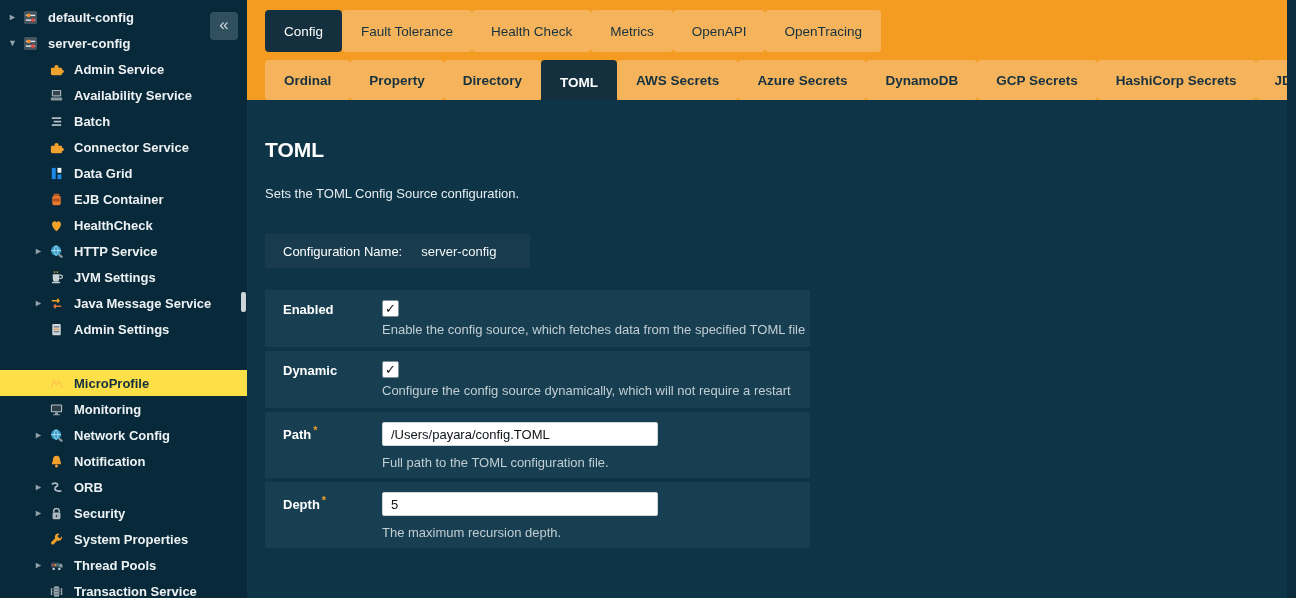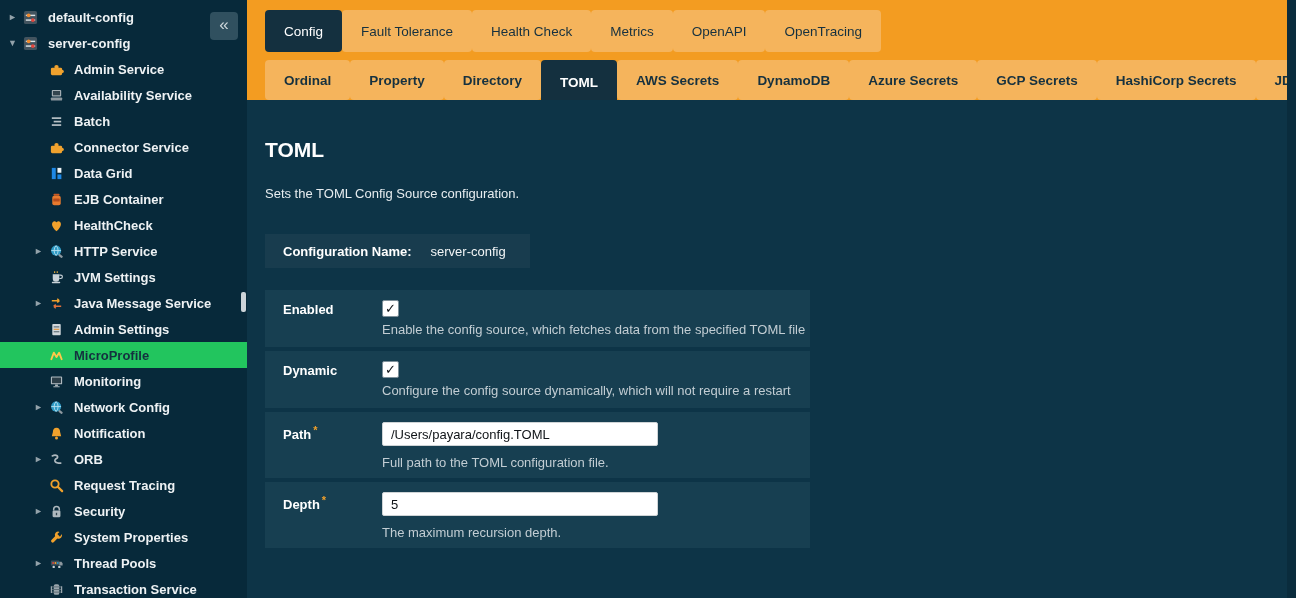--- a/index.html
+++ b/index.html
@@ -6,21 +6,21 @@
   html,body { width:1296px; height:598px; overflow:hidden;
     font-family:"Liberation Sans","DejaVu Sans",sans-serif; background:#0d3447; }
 
   
   .sidebar { position:absolute; left:0; top:0; width:247px; height:598px;
     background:#07293a; overflow:hidden; }
   .tree { position:absolute; top:4px; left:0; right:0; }
   .titem { height:26px; display:flex; align-items:center; cursor:pointer; }
   .titem.lvl0 { padding-left:8px; }
   .titem.lvl1 { padding-left:34px; }
-  .titem.selected { background:#22c55e; }
+  .titem.selected { background:#fde047;margin-top:28px; }
   .titem.selected .tlabel { color:#14303f; }
   .caret { width:14px; font-size:9px; color:#93a2aa; flex:0 0 14px; text-align:left; }
   .ticon { width:17px; height:17px; flex:0 0 17px; display:flex; align-items:center; justify-content:center; }
   .ticon svg { width:15px; height:15px; display:block; }
   .tlabel { margin-left:9px; font-size:13px; font-weight:bold; color:#eef2f4; white-space:nowrap; }
   .collapse-btn { position:absolute; left:210px; top:12px; width:28px; height:28px;
     background:#30505f; border-radius:4px; color:#cdd6da; font-size:17px; line-height:26px;
     text-align:center; cursor:pointer; }
   .sb-thumb { position:absolute; right:1px; top:292px; width:5px; height:20px;
     background:#ccd4d9; border-radius:2px; }
@@ -38,21 +38,21 @@
   #tabrow2 .tab.active { height:45px; border-radius:4px 4px 0 0; }
   .right-strip { position:absolute; right:0; top:0; width:9px; height:598px; background:#0a2c3d; }
 
   
   .content { position:absolute; left:247px; top:100px; width:1040px; height:498px;
     background:#0d3447; padding-left:18px; }
   .page-title { margin-top:38px; font-size:21px; font-weight:bold; color:#ffffff; }
   .page-desc { margin-top:24px; font-size:13px; color:#e7edf0; }
   .cfg-box { margin-top:33px; width:265px; height:34px; background:#183c4e;
     display:flex; align-items:center; padding-left:18px; }
-  .cfg-label { font-size:13px; font-weight:bold; color:#ffffff; }
+  .cfg-label { font-size:13px; font-weight:normal; color:#ffffff; }
   .cfg-value { font-size:13px; color:#f2f5f6; margin-left:19px; }
   .form { margin-top:22px; width:545px; }
   .frow { background:#173f51; margin-bottom:4px; display:flex; padding:10px 0 10px 18px;gap:20px; }
   .frow.inputs { padding:10px 0 8px 18px; }
   .flabel { width:79px; flex:0 0 79px; font-size:13px; font-weight:bold; color:#ffffff; padding-top:2px; }
   .flabel sup { color:#f0a02c; font-size:11px; margin-left:2px; }
   .fctrl { flex:1; }
   .checkbox { width:17px; height:17px; background:#ffffff; border:1px solid #7e909a;
     border-radius:2px; color:#101418; font-size:13px; font-weight:bold; line-height:15px;
     text-align:center; cursor:pointer; }
@@ -258,30 +258,20 @@
       <div class="titem lvl1">
         <span class="caret">►</span>
         <span class="ticon">
           <svg viewBox="0 0 16 16">
             <path d="M3.5 4.2c4.5-2.4 7.5 1 4.5 2.8s-2.5 4.8 4.5 4.8" stroke="#aeb8be" stroke-width="1.8" fill="none" stroke-linecap="round"></path>
           </svg>
         </span>
         <span class="tlabel">ORB</span>
       </div>
       <div class="titem lvl1">
-        <span class="caret"></span>
-        <span class="ticon">
-          <svg viewBox="0 0 16 16">
-            <circle cx="6.4" cy="6.4" r="3.9" stroke="#f0a12c" stroke-width="2" fill="none"></circle>
-            <path d="M9.4 9.4 14 14" stroke="#f0a12c" stroke-width="2.4" stroke-linecap="round"></path>
-          </svg>
-        </span>
-        <span class="tlabel">Request Tracing</span>
-      </div>
-      <div class="titem lvl1">
         <span class="caret">►</span>
         <span class="ticon">
           <svg viewBox="0 0 16 16">
             <path d="M5 7V5.6a3 3 0 0 1 6 0V7" stroke="#aeb8be" stroke-width="1.6" fill="none"></path>
             <rect x="3.8" y="7" width="8.4" height="7" rx="1.2" fill="#aeb8be"></rect>
             <rect x="7.3" y="9.4" width="1.4" height="2.6" fill="#30424c"></rect>
           </svg>
         </span>
         <span class="tlabel">Security</span>
       </div>
@@ -333,22 +323,22 @@
       <div class="tab">Metrics</div>
       <div class="tab">OpenAPI</div>
       <div class="tab">OpenTracing</div>
     </div>
   <div class="tabrow" id="tabrow2">
       <div class="tab">Ordinal</div>
       <div class="tab">Property</div>
       <div class="tab">Directory</div>
       <div class="tab active">TOML</div>
       <div class="tab">AWS Secrets</div>
+      <div class="tab">Azure Secrets</div>
       <div class="tab">DynamoDB</div>
-      <div class="tab">Azure Secrets</div>
       <div class="tab">GCP Secrets</div>
       <div class="tab">HashiCorp Secrets</div>
       <div class="tab">JDBC</div>
     </div>
 </div>
 
 <div class="content">
   <div class="page-title">TOML</div>
   <div class="page-desc">Sets the TOML Config Source configuration.</div>
 

